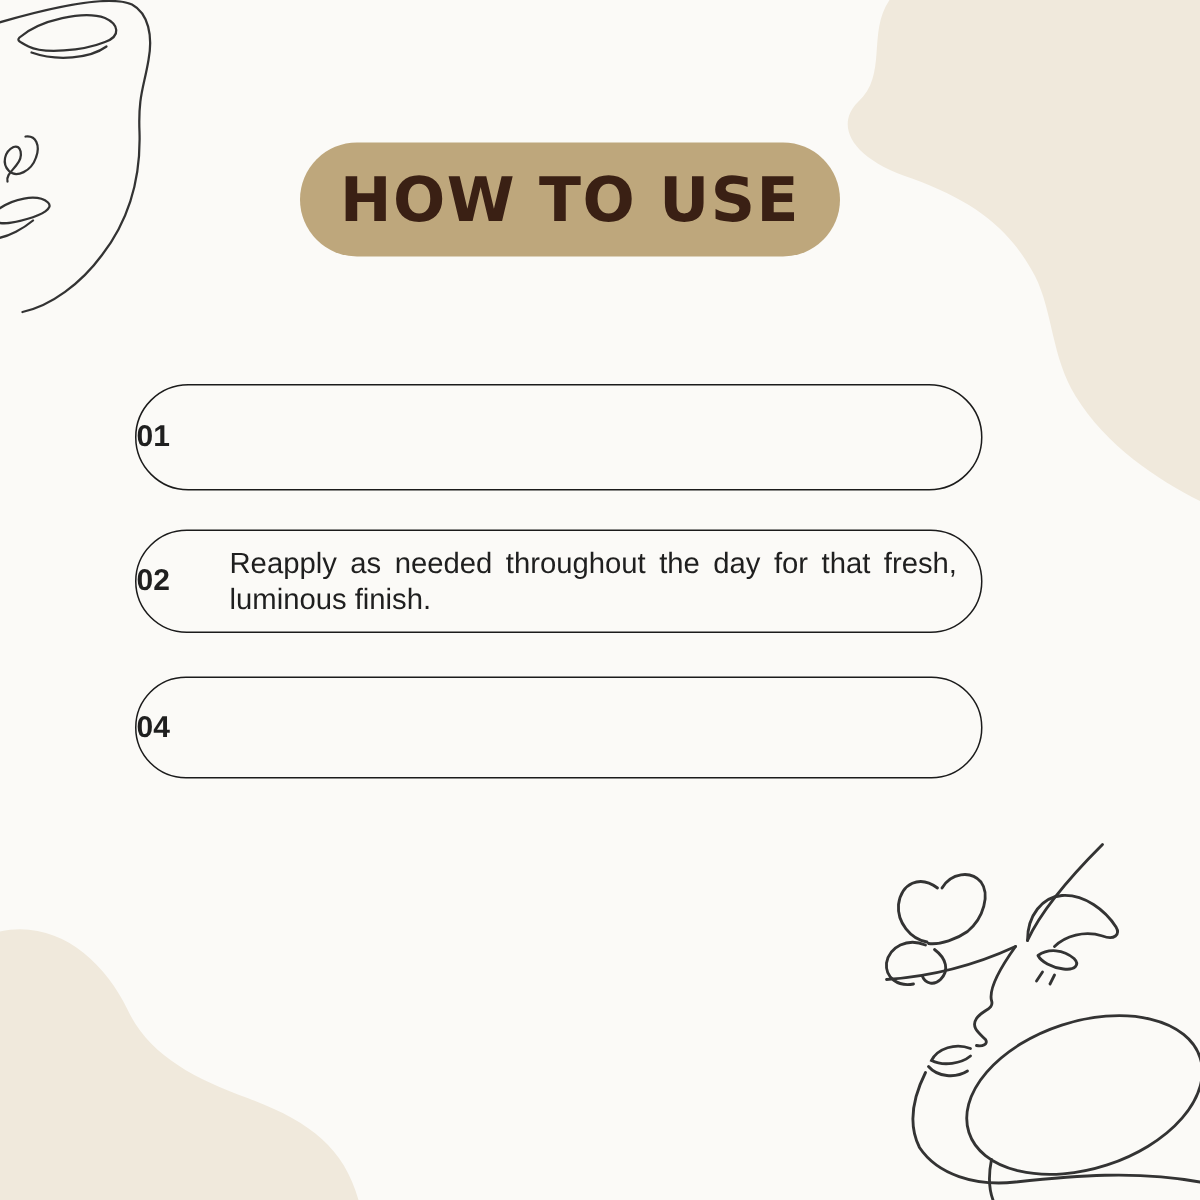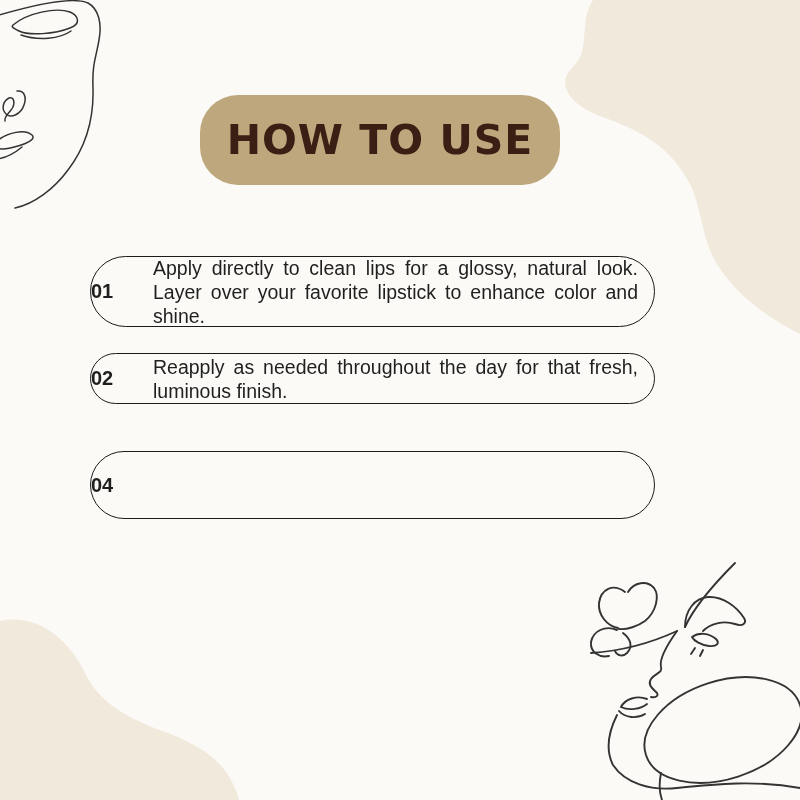--- a/index.html
+++ b/index.html
@@ -16,21 +16,21 @@
   body{
     font-family:"Liberation Sans", sans-serif;
     background:var(--background);
     position:relative;
     overflow:hidden;
   }
   .canvas{position:absolute;inset:0;width:800px;height:800px;}
   svg.bg{position:absolute;inset:0;width:800px;height:800px;display:block;}
 
   .title-pill{
-    position:absolute;left:200px;top:95px;width:360px;height:90px;
+    position:absolute;left:200px;top:95px;width:360px;height:76px;
     background:var(--pill-bg);
     border-radius:38px;
     display:flex;align-items:center;justify-content:center;
     z-index:2;
   }
   .title-pill span{
     font-family:"DejaVu Sans", sans-serif;
     font-weight:700;
     font-size:41px;
     letter-spacing:1px;
@@ -39,21 +39,21 @@
 
   .step{
     position:absolute;left:90px;width:565px;
     border:1.6px solid var(--step-border);
     border-radius:36px;
     background:var(--background);
     display:flex;align-items:center;
     z-index:2;
   }
   .step1{top:256px;height:71px;}
-  .step2{top:353px;height:51px;}
+  .step2{top:353px;height:69px;}
   .step3{top:451px;height:68px;}
   .step .num{
     flex:0 0 62px;
     text-align:left;
     font-weight:700;
     font-size:20px;
     color:var(--step-text);
   }
   .step .txt{
     flex:1;
@@ -102,21 +102,20 @@
       <path d="M661,773 C659,783 659,792 662,800"></path>
     </g>
   </svg>
 
   <div class="title-pill">
     <span>HOW TO USE</span>
   </div>
 
   <div class="step step1">
     <div class="num">01</div>
-    <div class="txt">Apply directly to clean lips for a glossy, natural look. Layer over your favorite lipstick to enhance color and shine.</div>
   </div>
 
   <div class="step step2">
     <div class="num">02</div>
     <div class="txt">Reapply as needed throughout the day for that fresh, luminous finish.</div>
   </div>
 
   <div class="step step3">
     <div class="num">04</div>
   </div>

